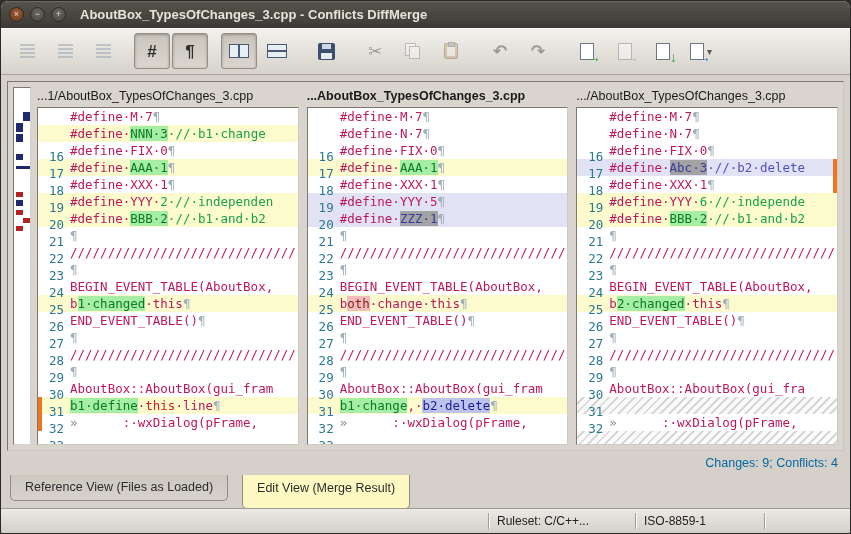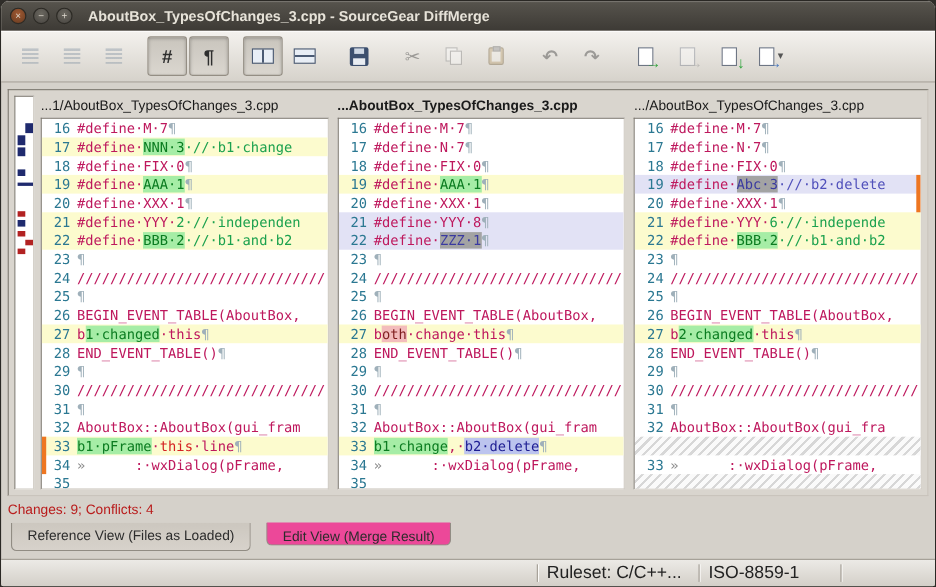--- a/index.html
+++ b/index.html
@@ -50,58 +50,58 @@
   .panel{flex:1;display:flex;flex-direction:column;min-width:0;}
   .p-header{flex:none;height:18px;line-height:18px;margin-bottom:2px;font-size:12.5px;color:#1a1a1a;
             white-space:nowrap;overflow:hidden;}
   .p-header.em{font-weight:bold;}
   .p-code{flex:1;background:#fff;border:1px solid;border-color:#7e7970 #cfcac2 #cfcac2 #7e7970;overflow:hidden;
           position:relative;font-family:"DejaVu Sans Mono","Liberation Mono",monospace;font-size:12.5px;}
   .row{display:flex;height:17px;line-height:17px;white-space:pre;}
   .row.bg-y{background:#fcfbce;}
   .row.bg-l{background:#e2e2f5;}
   .row.void{background:repeating-linear-gradient(135deg,#fafafa 0 4px,#d7d7d7 4px 6px);}
-  .ln{flex:none;width:26px;text-align:right;padding-right:6px;color:#2b7892;}
+  .ln{flex:none;width:26px;text-align:right;padding-right:6px;color:#2b7892;margin-top:40px;}
   .code{flex:none;}
   .seg-p{color:#be185d;}
   .seg-e{color:#9fb0ba;}
   .seg-w{color:#8a8a8a;}
   .seg-g{color:#1ba14e;}
   .seg-G{background:#a6eda6;color:#0b7c20;}
   .seg-v{color:#5050bb;}
   .seg-V{background:#a3a3a3;color:#3a3aa0;}
   .seg-r{color:#d42222;}
   .seg-R{background:#f3bcbc;color:#7f1d1d;}
   .seg-B{background:#bcc4ee;color:#1d1d92;text-align:right;}
   .chg-ind{position:absolute;width:4px;}
-  .changes-row{flex:none;height:24px;display:flex;align-items:center;padding-right:6px;
-               font-size:12.5px;color:#b91c1c;}
+  .changes-row{flex:none;height:24px;display:flex;justify-content:flex-end;align-items:center;padding-right:6px;
+               font-size:12.5px;color:#0369a1;}
   
   .tabs{flex:1;display:flex;align-items:flex-start;padding-left:3px;gap:14px;}
   .tab{box-sizing:border-box;height:26px;line-height:24px;padding:0 14px;font-size:12.5px;color:#2c2c2c;
        background:linear-gradient(#ccc7bf,#d7d2cb);border:1px solid #918c83;border-radius:0 0 5px 5px;border-top:none;}
-  .tab.active{height:21px;line-height:27px;background:#ec4899;}
+  .tab.active{height:34px;line-height:27px;background:#fef9c3;}
   
   .statusbar{flex:none;height:24px;background:linear-gradient(#eceae6,#d3cfc8);border-top:1px solid #a19c93;
-             display:flex;align-items:center;font-size:16px;color:#222;justify-content:space-between;}
+             display:flex;align-items:center;font-size:12px;color:#222;justify-content:space-between;}
   .sb-sep{flex:none;width:0;height:16px;border-left:1px solid #a19c93;border-right:1px solid #fbfaf8;}
   .sb-fill{flex:1;}
   .sb-ruleset{flex:none;width:138px;padding-left:7px;white-space:nowrap;overflow:hidden;}
   .sb-enc{flex:none;width:120px;padding-left:7px;white-space:nowrap;overflow:hidden;}
   .sb-end{flex:none;width:84px;}
 </style>
 </head>
 <body>
 
 <div class="window">
   <div class="titlebar">
     <div class="wbtn close">×</div>
     <div class="wbtn">−</div>
     <div class="wbtn">+</div>
-    <div class="title">AboutBox_TypesOfChanges_3.cpp - SourceGear DiffMerge</div>
+    <div class="title">AboutBox_TypesOfChanges_3.cpp - Conflicts DiffMerge</div>
   </div>
 
   <div class="toolbar">
       <div class="tb-group">
         <div class="tb-btn disabled">
           <span class="ic-lines"></span>
         </div>
         <div class="tb-btn disabled">
           <span class="ic-lines"></span>
         </div>
@@ -202,35 +202,35 @@
               <div class="row"><span class="ln">23</span><span class="code"><span class="seg-e">¶</span></span></div>
               <div class="row"><span class="ln">24</span><span class="code"><span class="seg-p">//////////////////////////////</span></span></div>
               <div class="row"><span class="ln">25</span><span class="code"><span class="seg-e">¶</span></span></div>
               <div class="row"><span class="ln">26</span><span class="code"><span class="seg-p">BEGIN_EVENT_TABLE(AboutBox,</span></span></div>
               <div class="row bg-y"><span class="ln">27</span><span class="code"><span class="seg-p">b</span><span class="seg-G">1·changed</span><span class="seg-p">·this</span><span class="seg-e">¶</span></span></div>
               <div class="row"><span class="ln">28</span><span class="code"><span class="seg-p">END_EVENT_TABLE()</span><span class="seg-e">¶</span></span></div>
               <div class="row"><span class="ln">29</span><span class="code"><span class="seg-e">¶</span></span></div>
               <div class="row"><span class="ln">30</span><span class="code"><span class="seg-p">//////////////////////////////</span></span></div>
               <div class="row"><span class="ln">31</span><span class="code"><span class="seg-e">¶</span></span></div>
               <div class="row"><span class="ln">32</span><span class="code"><span class="seg-p">AboutBox::AboutBox(gui_fram</span></span></div>
-              <div class="row bg-y"><span class="ln">33</span><span class="code"><span class="seg-G">b1·pFrame</span><span class="seg-p">·</span><span class="seg-r">this</span><span class="seg-p">·line</span><span class="seg-e">¶</span></span></div>
+              <div class="row bg-y"><span class="ln">33</span><span class="code"><span class="seg-G">b1·define</span><span class="seg-p">·</span><span class="seg-r">this</span><span class="seg-p">·line</span><span class="seg-e">¶</span></span></div>
               <div class="row"><span class="ln">34</span><span class="code"><span class="seg-w">»</span><span class="seg-p">      :·wxDialog(pFrame,</span></span></div>
               <div class="row"><span class="ln">35</span><span class="code"></span></div>
               <div class="chg-ind" style="top: 289px; height: 34px; background: rgb(238, 118, 33); left: 0px;"></div>
             </div>
           </div>
           <div class="panel">
             <div class="p-header em">...AboutBox_TypesOfChanges_3.cpp</div>
             <div class="p-code">
               <div class="row"><span class="ln">16</span><span class="code"><span class="seg-p">#define·M·7</span><span class="seg-e">¶</span></span></div>
               <div class="row"><span class="ln">17</span><span class="code"><span class="seg-p">#define·N·7</span><span class="seg-e">¶</span></span></div>
               <div class="row"><span class="ln">18</span><span class="code"><span class="seg-p">#define·FIX·0</span><span class="seg-e">¶</span></span></div>
               <div class="row bg-y"><span class="ln">19</span><span class="code"><span class="seg-p">#define·</span><span class="seg-G">AAA·1</span><span class="seg-e">¶</span></span></div>
               <div class="row"><span class="ln">20</span><span class="code"><span class="seg-p">#define·XXX·1</span><span class="seg-e">¶</span></span></div>
-              <div class="row bg-l"><span class="ln">21</span><span class="code"><span class="seg-p">#define·YYY·8</span><span class="seg-e">¶</span></span></div>
+              <div class="row bg-l"><span class="ln">21</span><span class="code"><span class="seg-p">#define·YYY·5</span><span class="seg-e">¶</span></span></div>
               <div class="row bg-l"><span class="ln">22</span><span class="code"><span class="seg-p">#define·</span><span class="seg-V">ZZZ·1</span><span class="seg-e">¶</span></span></div>
               <div class="row"><span class="ln">23</span><span class="code"><span class="seg-e">¶</span></span></div>
               <div class="row"><span class="ln">24</span><span class="code"><span class="seg-p">//////////////////////////////</span></span></div>
               <div class="row"><span class="ln">25</span><span class="code"><span class="seg-e">¶</span></span></div>
               <div class="row"><span class="ln">26</span><span class="code"><span class="seg-p">BEGIN_EVENT_TABLE(AboutBox,</span></span></div>
               <div class="row bg-y"><span class="ln">27</span><span class="code"><span class="seg-p">b</span><span class="seg-R">oth</span><span class="seg-p">·change·this</span><span class="seg-e">¶</span></span></div>
               <div class="row"><span class="ln">28</span><span class="code"><span class="seg-p">END_EVENT_TABLE()</span><span class="seg-e">¶</span></span></div>
               <div class="row"><span class="ln">29</span><span class="code"><span class="seg-e">¶</span></span></div>
               <div class="row"><span class="ln">30</span><span class="code"><span class="seg-p">//////////////////////////////</span></span></div>
               <div class="row"><span class="ln">31</span><span class="code"><span class="seg-e">¶</span></span></div>

